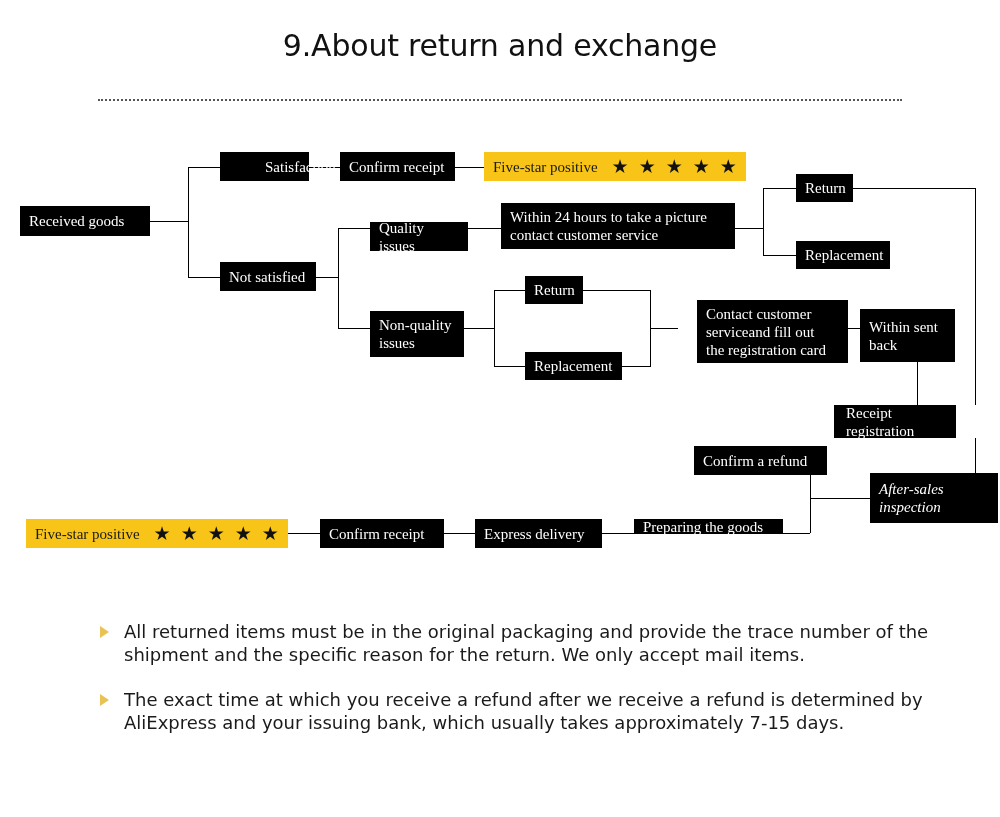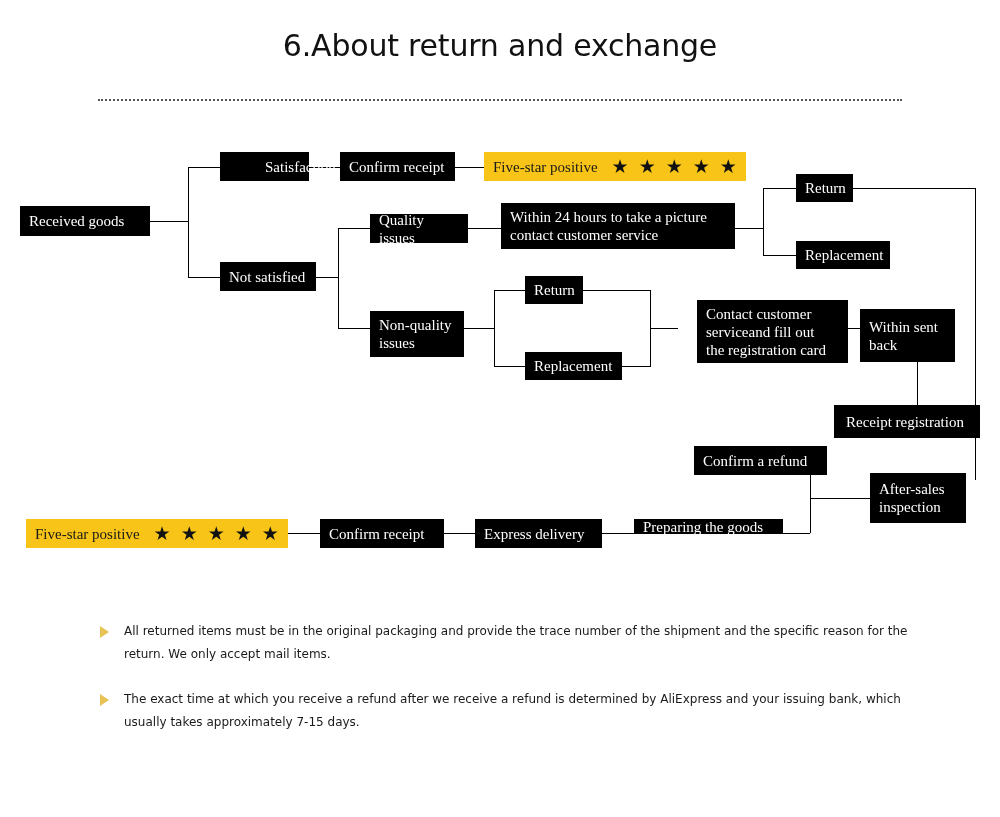--- a/index.html
+++ b/index.html
@@ -104,29 +104,29 @@
     margin-top: 6px;
     margin-right: 8px;
   }
   .tri {
     width: 0; height: 0;
     border-top: 6px solid transparent;
     border-bottom: 6px solid transparent;
     border-left: 9px solid #E8C255;
   }
   .note-text {
-    font-size: 12px;
+    font-size: 18px;
     line-height: 23px;
     color: #1a1a1a;
   }
 </style>
 </head>
 <body>
 
-<div id="page-title">6.About return and exchange</div>
+<div id="page-title">9.About return and exchange</div>
 <div id="title-divider"></div>
 
 <div id="flowchart">
 
   <div class="ln h" style="left:150px; top:221px; width:38px;"></div>
   <div class="ln v" style="left:188px; top:167px; height:111px;"></div>
   <div class="ln h" style="left:188px; top:167px; width:32px;"></div>
   <div class="ln h" style="left:188px; top:277px; width:32px;"></div>
 
   <div class="ln h" style="left:309px; top:167px; width:31px;"></div>
@@ -192,21 +192,21 @@
     <span>Five-star positive</span>
     <span class="stars">
       <span>★</span>
       <span>★</span>
       <span>★</span>
       <span>★</span>
       <span>★</span>
     </span>
   </div>
 
-  <div class="node" style="left:370px; top:214px; width:98px; height:29px;font-family:Liberation Serif, serif;">
+  <div class="node" style="left:370px; top:222px; width:98px; height:29px;font-family:Liberation Serif, serif;">
     <span>Quality issues</span>
   </div>
 
   <div class="node" style="left:501px; top:203px; width:234px; height:46px;">
     <span>Within 24 hours to take a picture
 contact customer service</span>
   </div>
 
   <div class="node" style="left:796px; top:174px; width:57px; height:28px;">
     <span>Return</span>
@@ -233,25 +233,25 @@
     <span>Contact customer
 serviceand fill out
 the registration card</span>
   </div>
 
   <div class="node" style="left:860px; top:309px; width:95px; height:53px;">
     <span>Within sent
 back</span>
   </div>
 
-  <div class="node" style="left:834px; top:405px; width:146px; height:33px;padding-left:12px;">
+  <div class="node" style="left:834px; top:405px; width:122px; height:33px;padding-left:12px;">
     <span>Receipt registration</span>
   </div>
 
-  <div class="node" style="left:870px; top:473px; width:96px; height:50px;">
+  <div class="node" style="left:870px; top:473px; width:128px; height:50px;font-style:italic;">
     <span>After-sales
 inspection</span>
   </div>
 
   <div class="node" style="left:650px; top:446px; width:133px; height:29px;margin-left:44px;">
     <span>Confirm a refund</span>
   </div>
 
   <div class="node" style="left:634px; top:519px; width:149px; height:15px;font-family:Liberation Serif, serif;">
     <span>Preparing the goods</span>

